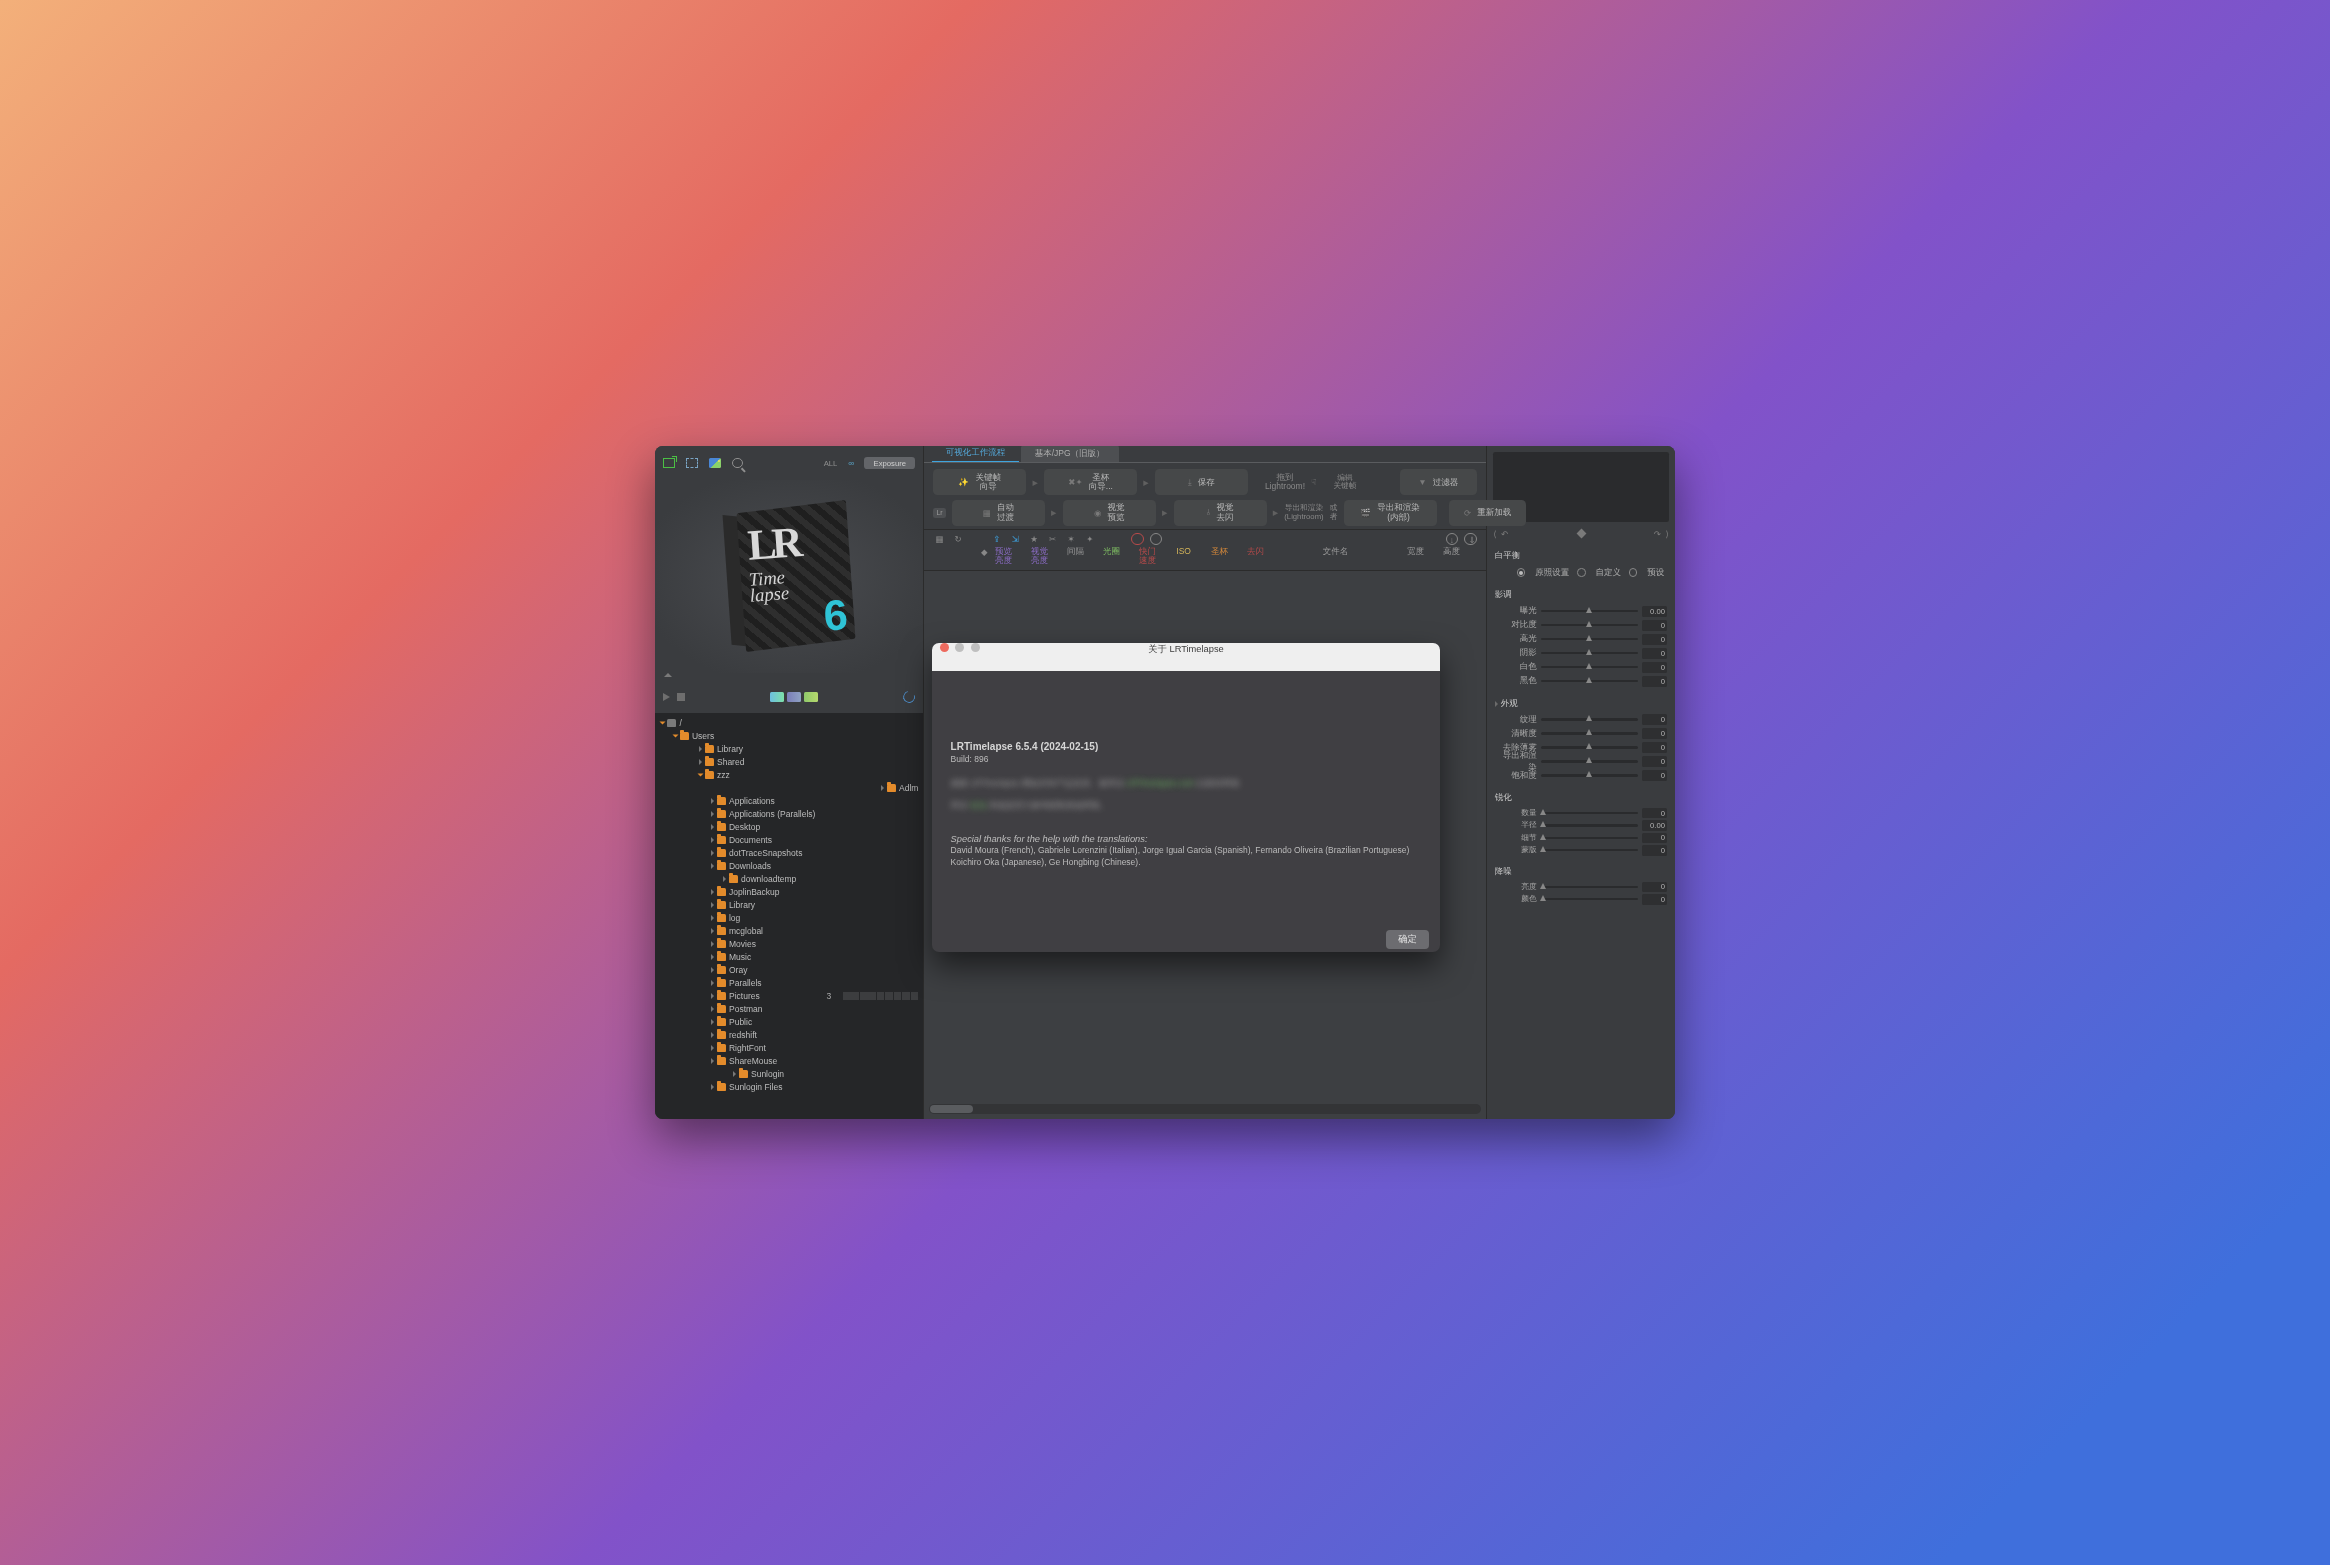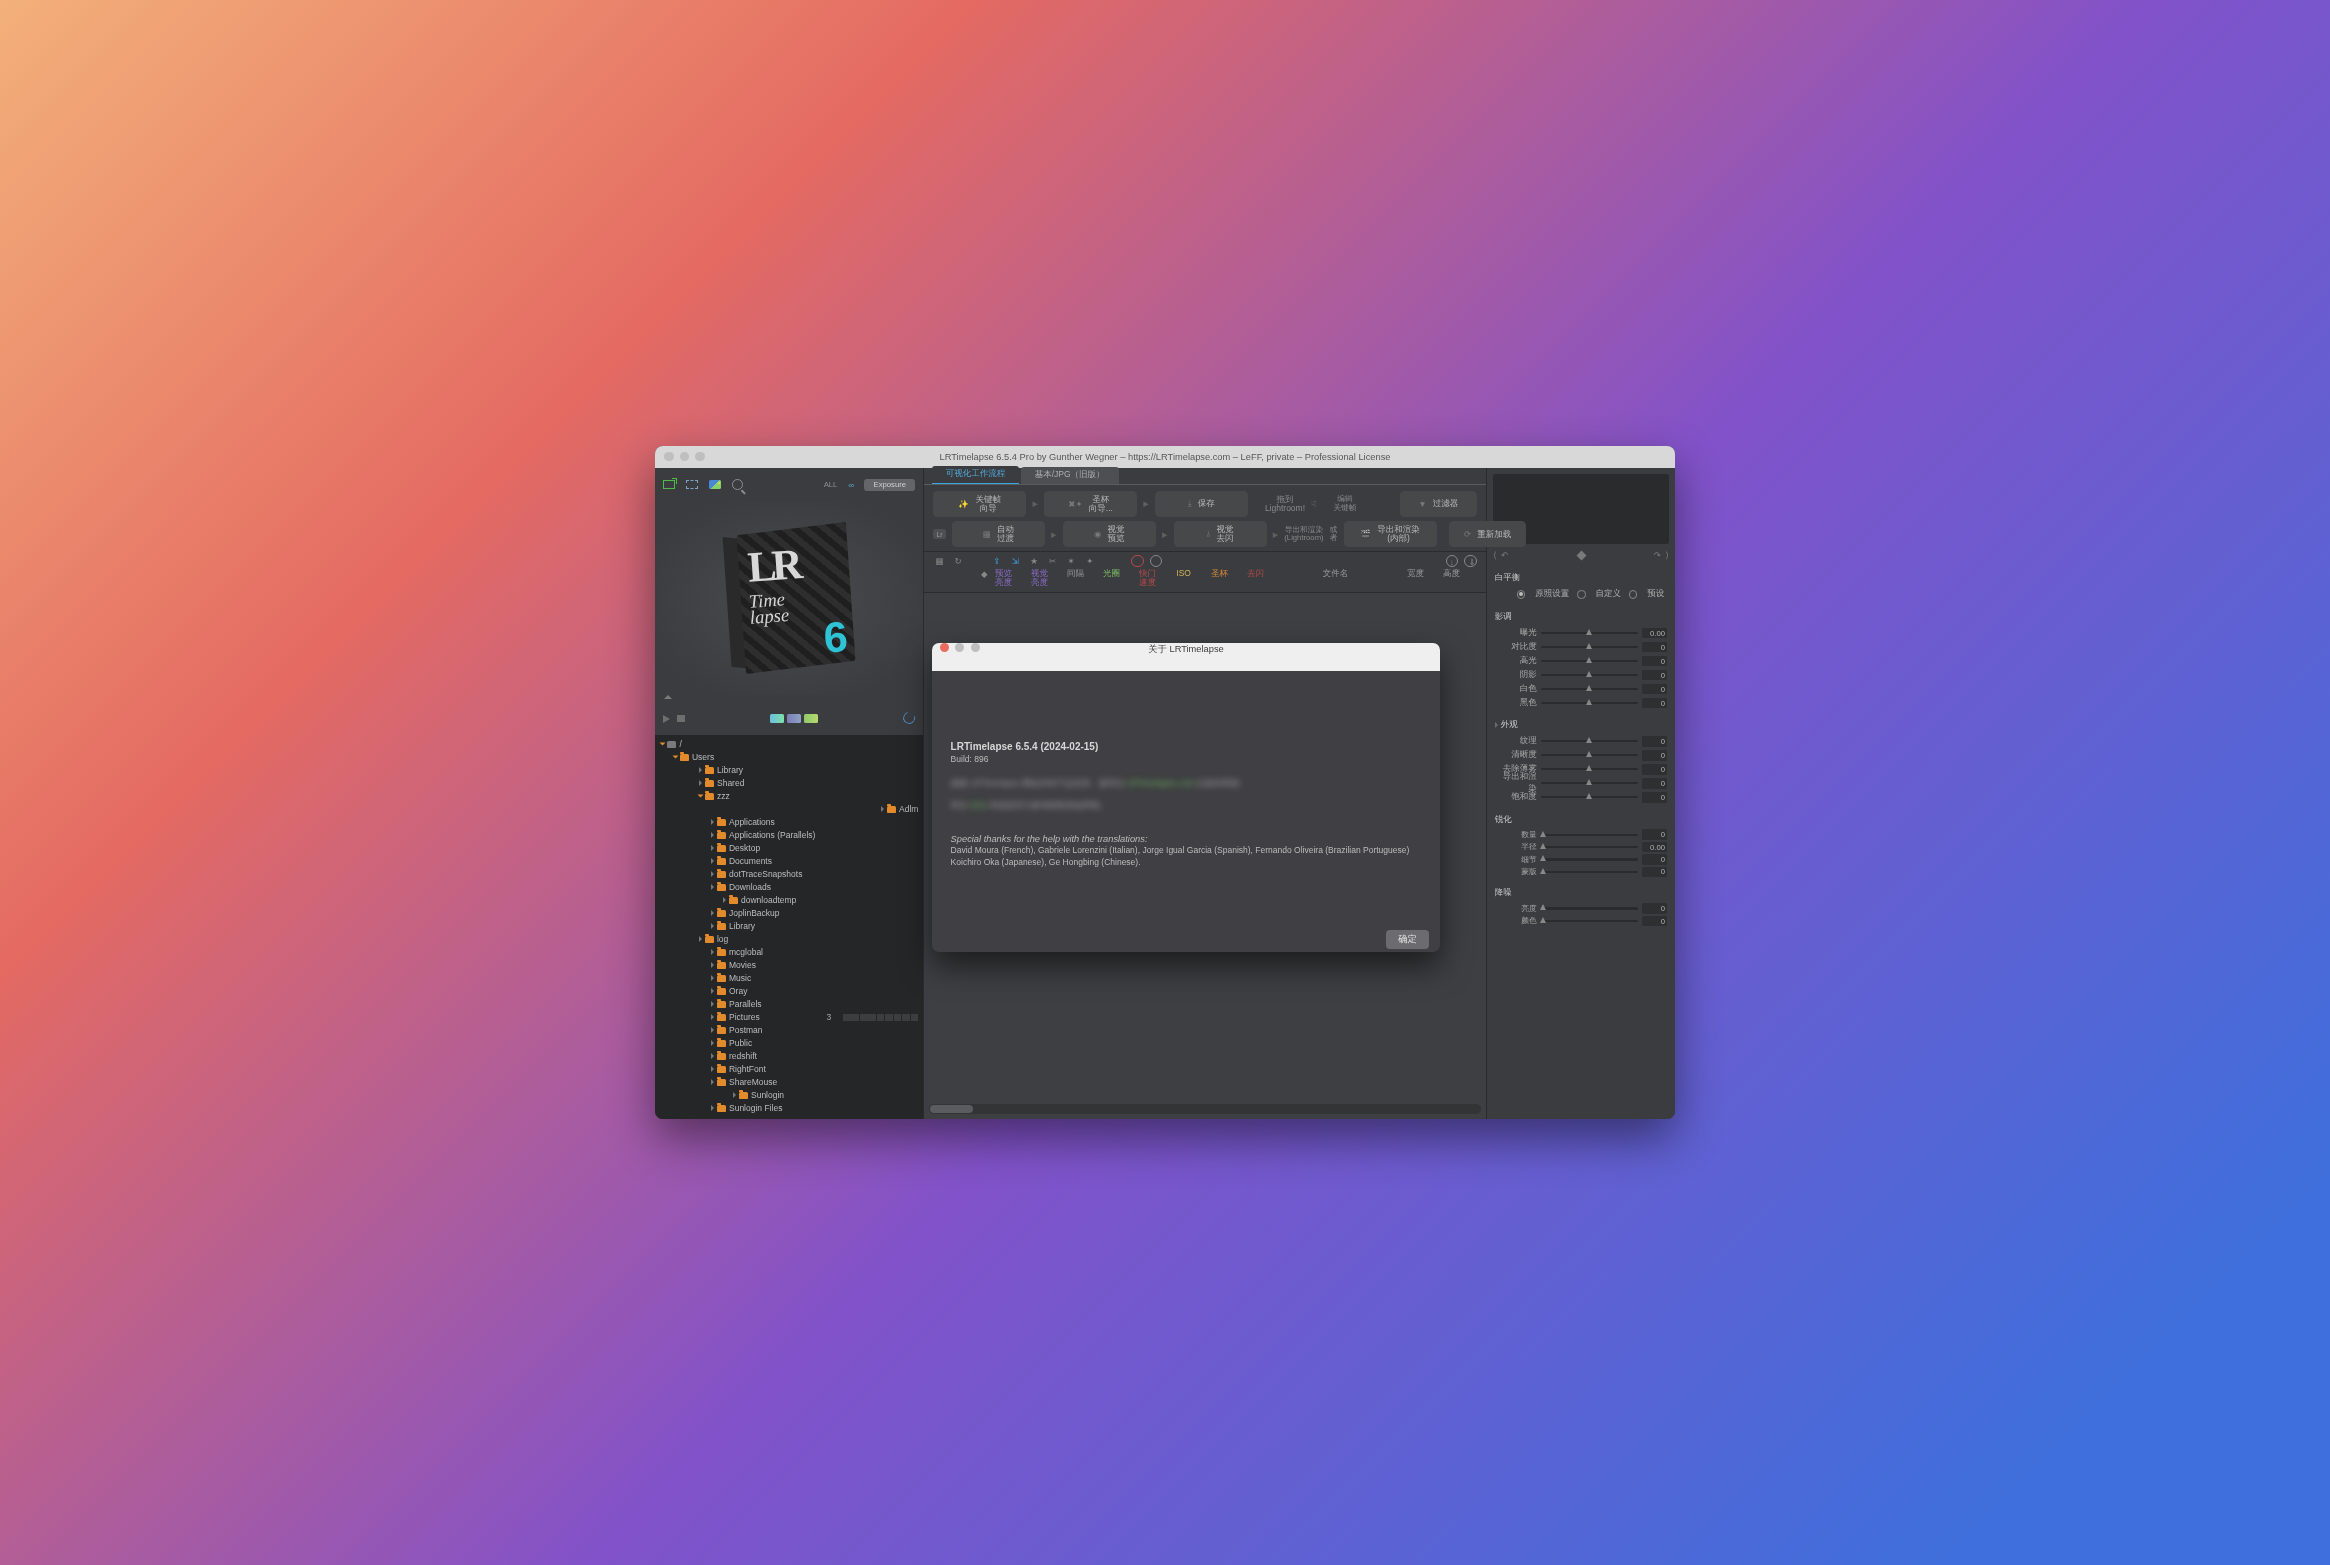--- a/index.html
+++ b/index.html
@@ -151,28 +151,20 @@
   .blur.link{text-shadow:0 0 6.2px rgba(120,200,110,.95);}
   .thanks{margin-top:21.7px;font-size:9.3px;font-style:italic;color:#bcbcbc;}
   .trans{font-style:normal;margin-top:1.5px;line-height:1.35;}
   .okbtn{position:absolute;right:10.8px;bottom:10.8px;background:#6c6c70;border-radius:3.9px;color:#e6e6e6;padding:3.1px 12.4px;font-size:9.3px;}
 </style>
 </head>
 <body>
 
 <div class="win">
 
-  <div class="titlebar">
-    <div class="tl">
-      <div class="tdot"></div>
-      <div class="tdot"></div>
-      <div class="tdot"></div>
-    </div>
-    <div class="title-text">LRTimelapse 6.5.4 Pro by Gunther Wegner – https://LRTimelapse.com – LeFF, private – Professional License</div>
-  </div>
 
   <div class="body">
 
     <div class="left">
       <div class="ltools">
         <span class="ico">
             <span class="green-sq"></span>
           </span>
         <span class="ico">
             <span class="crop-ico"></span>
@@ -283,21 +275,21 @@
           <div class="tnode" style="padding-left: 54px;">
             <span class="tarrow"></span>
             <span class="ticon"></span>
             <span class="tlabel">JoplinBackup</span>
           </div>
           <div class="tnode" style="padding-left: 54px;">
             <span class="tarrow"></span>
             <span class="ticon"></span>
             <span class="tlabel">Library</span>
           </div>
-          <div class="tnode" style="padding-left: 42px;">
+          <div class="tnode" style="padding-left: 54px;">
             <span class="tarrow"></span>
             <span class="ticon"></span>
             <span class="tlabel">log</span>
           </div>
           <div class="tnode" style="padding-left: 54px;">
             <span class="tarrow"></span>
             <span class="ticon"></span>
             <span class="tlabel">mcglobal</span>
           </div>
           <div class="tnode" style="padding-left: 54px;">

